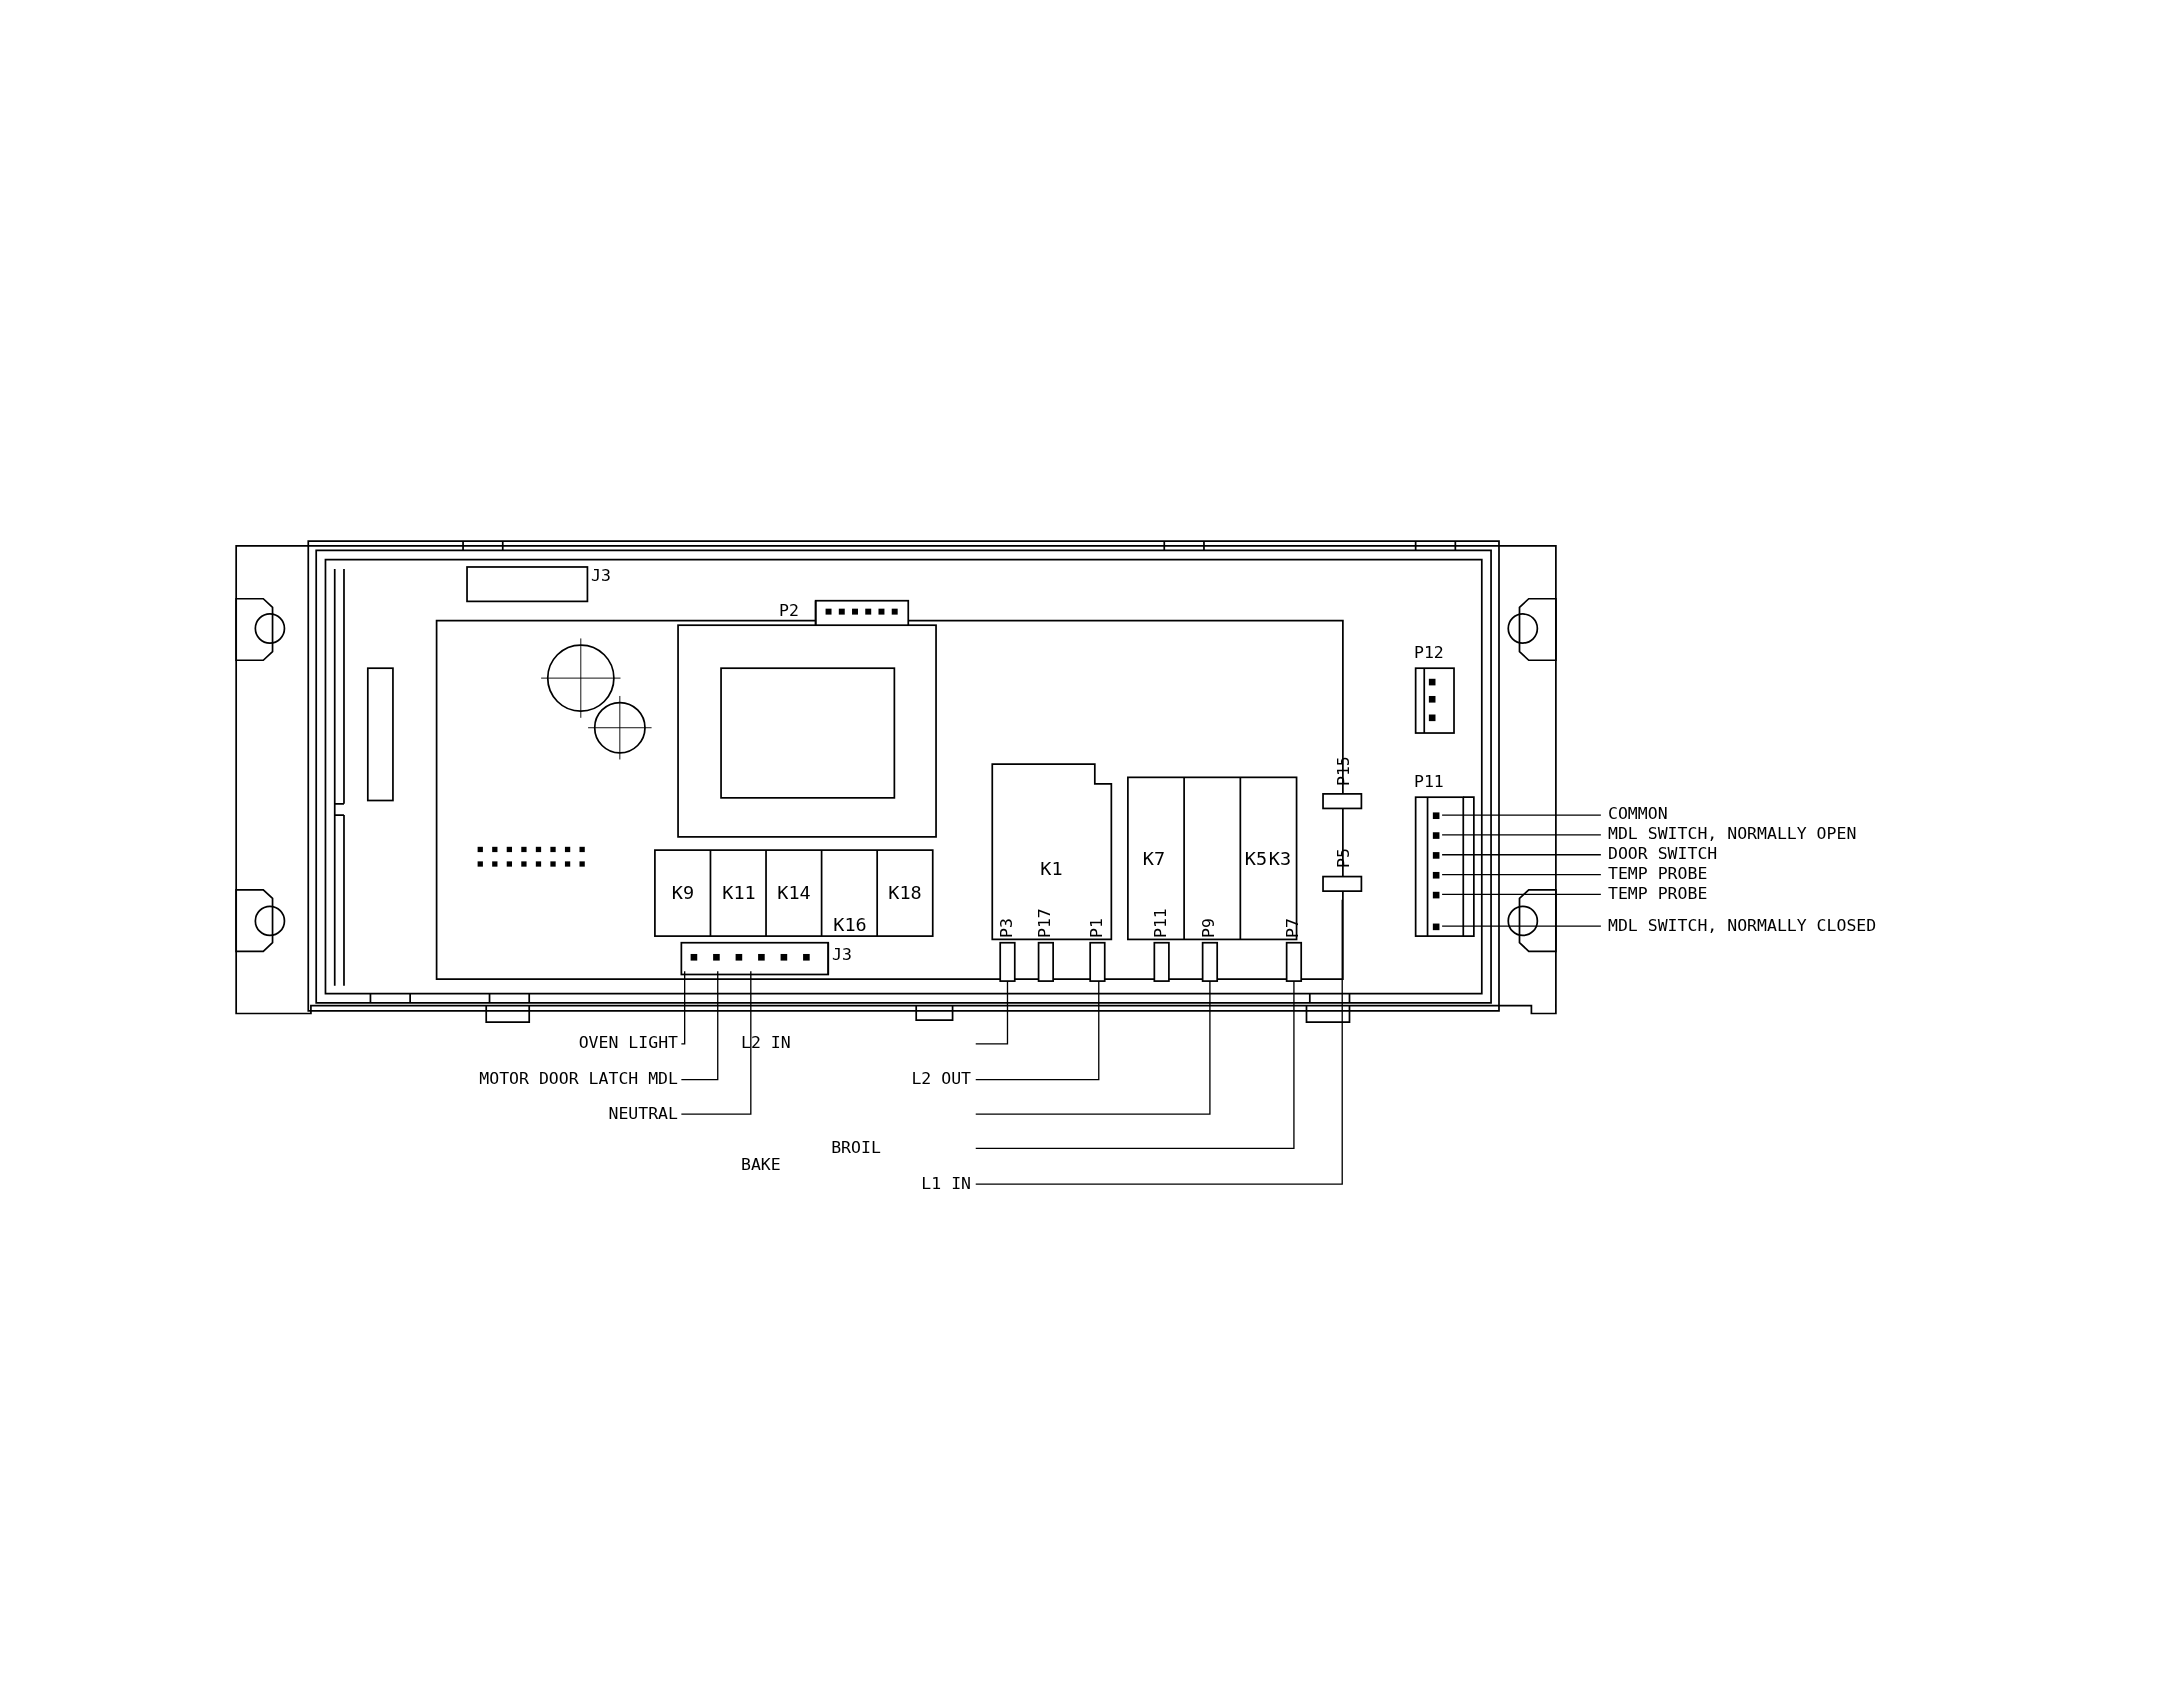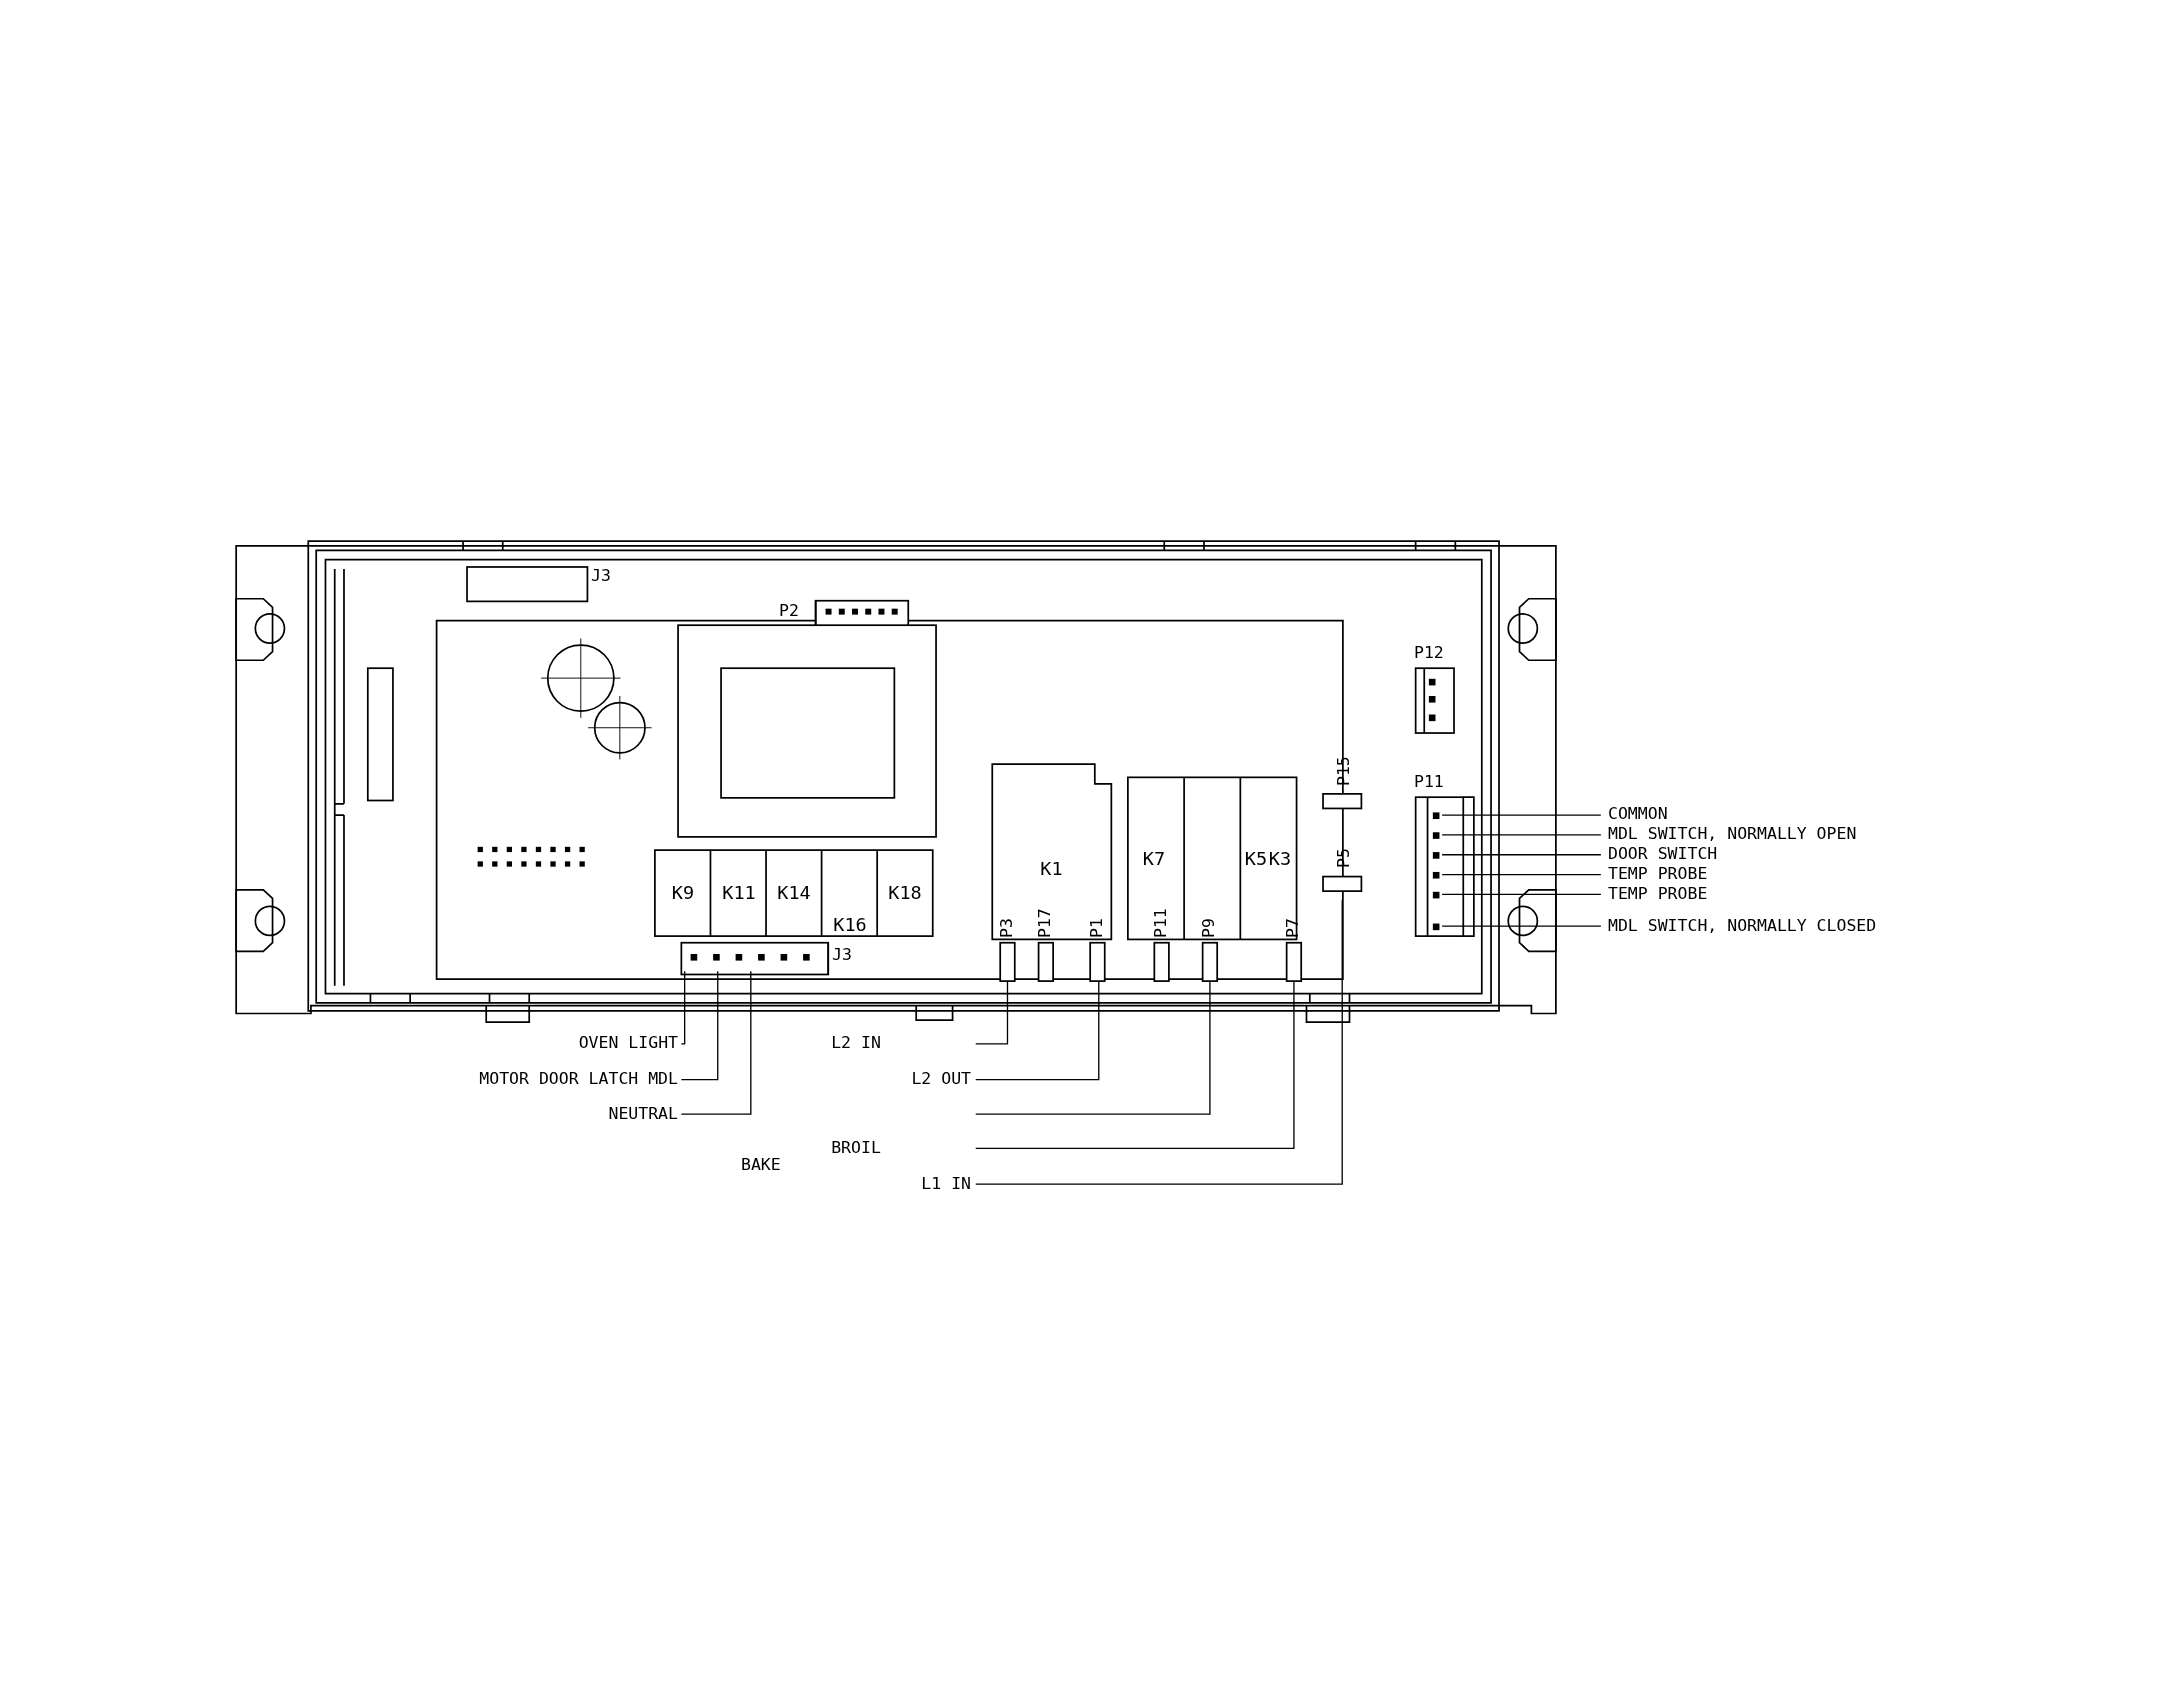--- a/index.html
+++ b/index.html
@@ -230,20 +230,20 @@
   <div class="lbl" style="left:1608px; top:826px;">MDL SWITCH, NORMALLY OPEN</div>
   <div class="lbl" style="left:1608px; top:846px;">DOOR SWITCH</div>
   <div class="lbl" style="left:1608px; top:866px;">TEMP PROBE</div>
   <div class="lbl" style="left:1608px; top:886px;">TEMP PROBE</div>
   <div class="lbl" style="left:1608px; top:918px;">MDL SWITCH, NORMALLY CLOSED</div>
 
   <div class="lbl" style="left:377px; top:1035px; width:301px; text-align:right;">OVEN LIGHT</div>
   <div class="lbl" style="left:311px; top:1071px; width:367px; text-align:right;">MOTOR DOOR LATCH MDL</div>
   <div class="lbl" style="left:377px; top:1106px; width:301px; text-align:right;">NEUTRAL</div>
 
-  <div class="lbl" style="left:741px; top:1035px; width:230px; text-align:center;">L2 IN</div>
+  <div class="lbl" style="left:741px; top:1035px; width:230px; text-align:left;">L2 IN</div>
   <div class="lbl" style="left:741px; top:1071px; width:230px; text-align:right;">L2 OUT</div>
   <div class="lbl" style="left:741px; top:1157px; width:230px; ">BAKE</div>
   <div class="lbl" style="left:741px; top:1140px; width:230px; text-align:center;">BROIL</div>
   <div class="lbl" style="left:741px; top:1176px; width:230px; text-align:right;">L1 IN</div>
 
 </div>
 
 
 </body></html>

